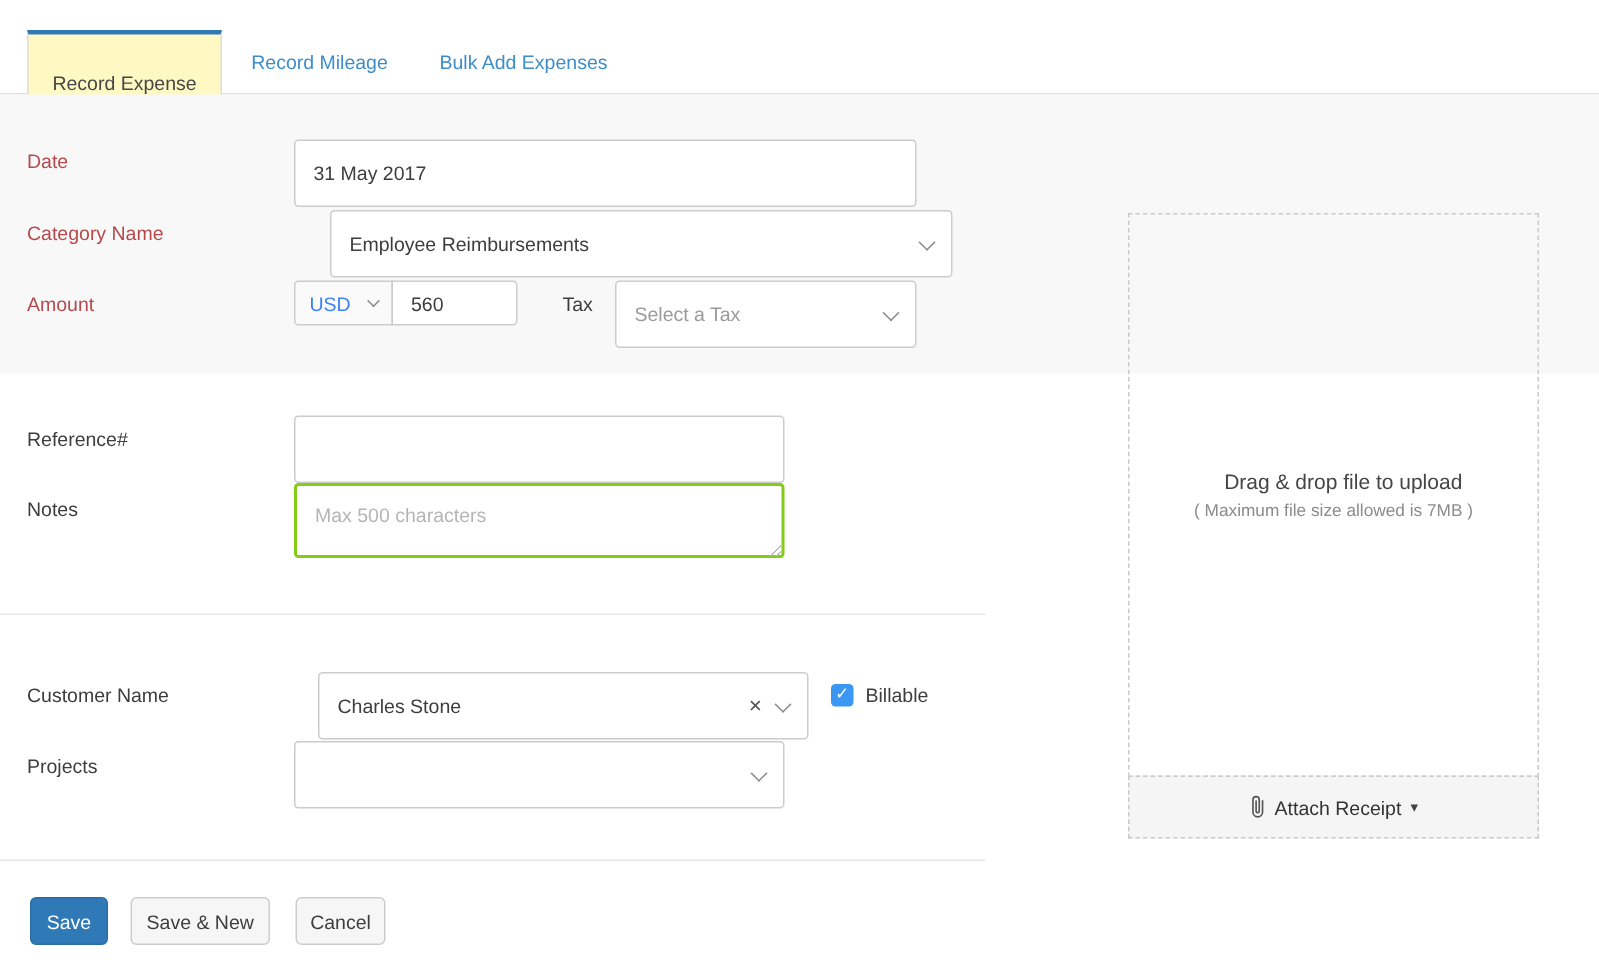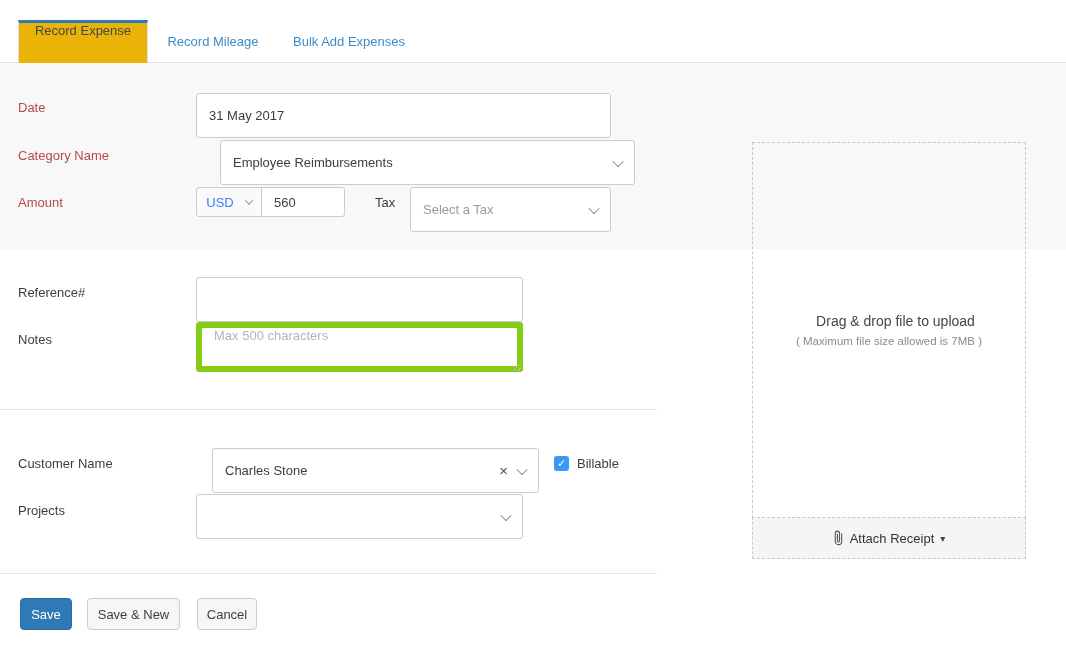--- a/index.html
+++ b/index.html
@@ -4,23 +4,23 @@
 <style>
   * { margin:0; padding:0; box-sizing:border-box; }
   html,body { background:#fff; }
   body { font-family:"Liberation Sans", sans-serif; color:var(--text_dark,#3d3d3d); }
   .page { position:relative; width:1066px; height:650px; background:#fff; overflow:hidden; }
 
   
   .tabline { position:absolute; top:62px; left:0; width:1066px; height:1px; background:#e2e2e2; }
   .tab-active {
     position:absolute; left:18px; top:20px; width:130px; height:43px;
-    background:#eab308; border-left:1px solid #ddd; border-right:1px solid #ddd;
+    background:#fef9c3; border-left:1px solid #ddd; border-right:1px solid #ddd;
     border-top:3px solid var(--accent,#2f7cb7); z-index:2;
-    display:flex; align-items:flex-start; justify-content:center;
+    display:flex; align-items:flex-end; justify-content:center;
     font-size:13px; color:#474747; cursor:default;
   }
   .tab-link {
     position:absolute; top:20px; height:43px; display:flex; align-items:center; justify-content:center;
     font-size:13px; color:var(--tab_link,#3d8dc9); cursor:pointer;
   }
   .tab-mileage { left:148px; width:130px; }
   .tab-bulk { left:278px; width:142px; }
 
   
@@ -58,22 +58,22 @@
   .amt-input {
     position:absolute; left:261px; top:187px; width:84px; height:30px;
     border:1px solid #ccc; border-radius:0 3px 3px 0; background:#fff;
     font-size:13px; color:#3d3d3d; padding:0 12px; outline:none;
     font-family:"Liberation Sans", sans-serif;
   }
 
   
   textarea.notes {
     position:absolute; left:196px; top:322px; width:327px; height:50px;
-    border:6px solid #84cc16; border-radius:3px; background:#fff;
-    font-size:13px; color:#ef4444; padding:0 12px; resize:none; outline:none;
+    border:2px solid #84cc16; border-radius:3px; background:#fff;
+    font-size:13px; color:#ef4444; padding:12px 12px; resize:none; outline:none;
     font-family:"Liberation Sans", sans-serif;
   }
   .resize-corner {
     position:absolute; left:510px; top:360px; width:11px; height:11px;
     background:repeating-linear-gradient(-45deg, transparent 0 2px, #bdbdbd 2px 3px);
     clip-path:polygon(100% 0, 100% 100%, 0 100%);
     pointer-events:none;
   }
 
   .divider { position:absolute; left:0; width:657px; height:1px; background:#e7e7e7; }

